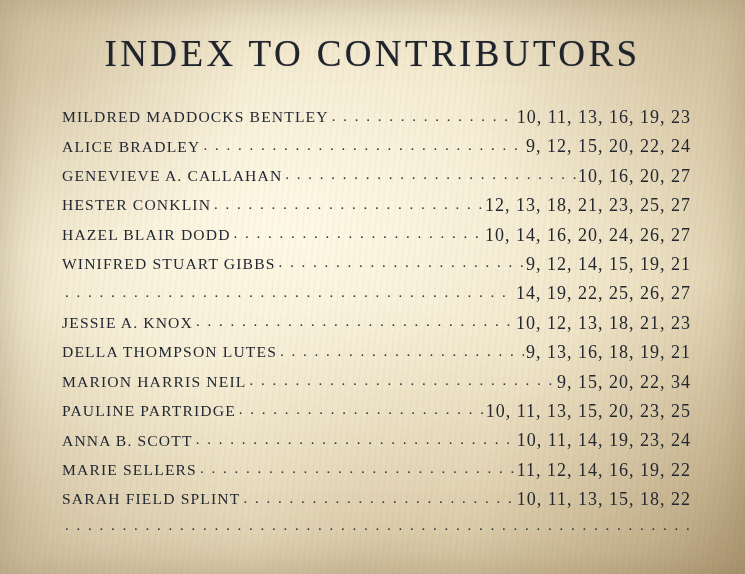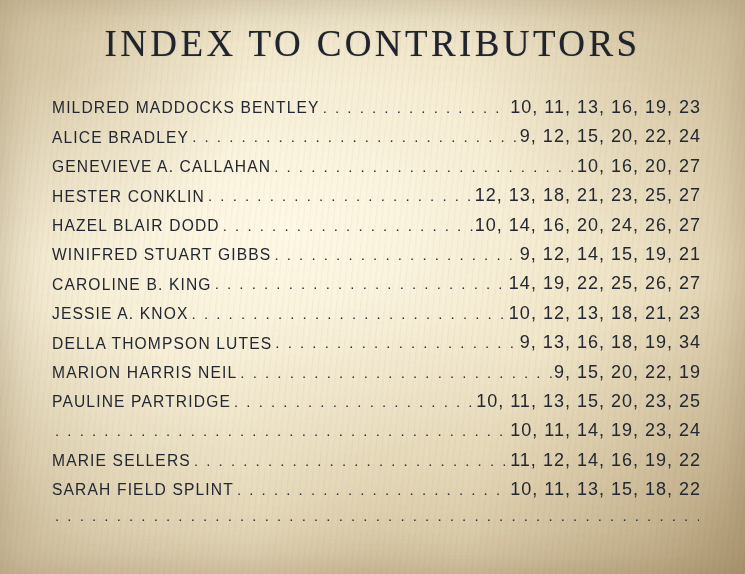--- a/index.html
+++ b/index.html
@@ -39,42 +39,42 @@
     position: absolute;
     inset: 0;
     pointer-events: none;
     box-shadow:
       inset 0 0 38px rgba(120,96,62,0.28),
       inset 0 0 90px rgba(120,96,62,0.14);
   }
   #content {
     position: relative;
     z-index: 3;
-    padding: 0;
+    padding: 10px;
   }
   h1#title {
     margin: 0;
     padding: 22px 0 0 0;
     text-align: center;
     font-family: "Liberation Serif", serif;
     font-size: 37px;
     font-weight: normal;
     letter-spacing: 3.4px;
     color: #20242c;
     text-shadow: 0 0 1px rgba(40,40,50,0.35);
     white-space: nowrap;
   }
   #list {
     margin: 33px 0 0 0;
     padding: 0 44px 0 52px;
   }
   .entry {
     display: flex;
-    align-items: flex-end;
-    font-family: Liberation Sans, sans-serif;
+    align-items: center;
+    font-family: Liberation Serif, serif;
     font-size: 15.6px;
     letter-spacing: 1.0px;
     color: #232731;
     line-height: 1.0;
     margin-bottom: 11.4px;
     white-space: nowrap;
   }
   .name {
     flex: 0 0 auto;
     text-transform: uppercase;
@@ -135,45 +135,45 @@
           <span class="name">HAZEL BLAIR DODD</span>
           <span class="leader"></span>
           <span class="pages">10, 14, 16, 20, 24, 26, 27</span>
         </div>
         <div class="entry">
           <span class="name">WINIFRED STUART GIBBS</span>
           <span class="leader"></span>
           <span class="pages">9, 12, 14, 15, 19, 21</span>
         </div>
         <div class="entry">
-          <span class="name">CAROLINE B. KING</span>
           <span class="leader"></span>
           <span class="pages">14, 19, 22, 25, 26, 27</span>
         </div>
         <div class="entry">
           <span class="name">JESSIE A. KNOX</span>
           <span class="leader"></span>
           <span class="pages">10, 12, 13, 18, 21, 23</span>
         </div>
         <div class="entry">
           <span class="name">DELLA THOMPSON LUTES</span>
           <span class="leader"></span>
-          <span class="pages">9, 13, 16, 18, 19, 34</span>
+          <span class="pages">9, 13, 16, 18, 19, 21</span>
         </div>
         <div class="entry">
           <span class="name">MARION HARRIS NEIL</span>
           <span class="leader"></span>
-          <span class="pages">9, 15, 20, 22, 19</span>
+          <span class="pages">9, 15, 20, 22, 34</span>
         </div>
         <div class="entry">
           <span class="name">PAULINE PARTRIDGE</span>
           <span class="leader"></span>
           <span class="pages">10, 11, 13, 15, 20, 23, 25</span>
         </div>
         <div class="entry">
+          <span class="name">ANNA B. SCOTT</span>
           <span class="leader"></span>
           <span class="pages">10, 11, 14, 19, 23, 24</span>
         </div>
         <div class="entry">
           <span class="name">MARIE SELLERS</span>
           <span class="leader"></span>
           <span class="pages">11, 12, 14, 16, 19, 22</span>
         </div>
         <div class="entry">
           <span class="name">SARAH FIELD SPLINT</span>

